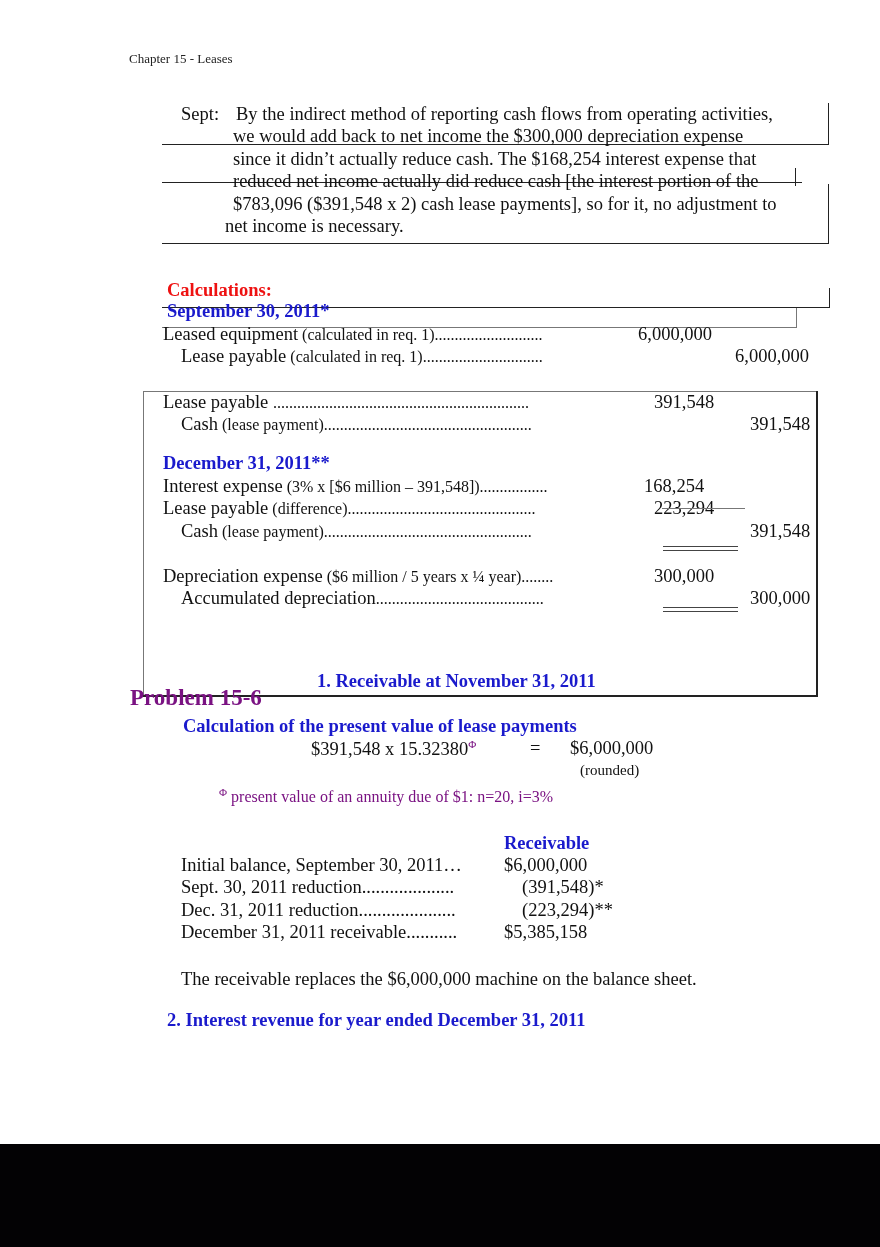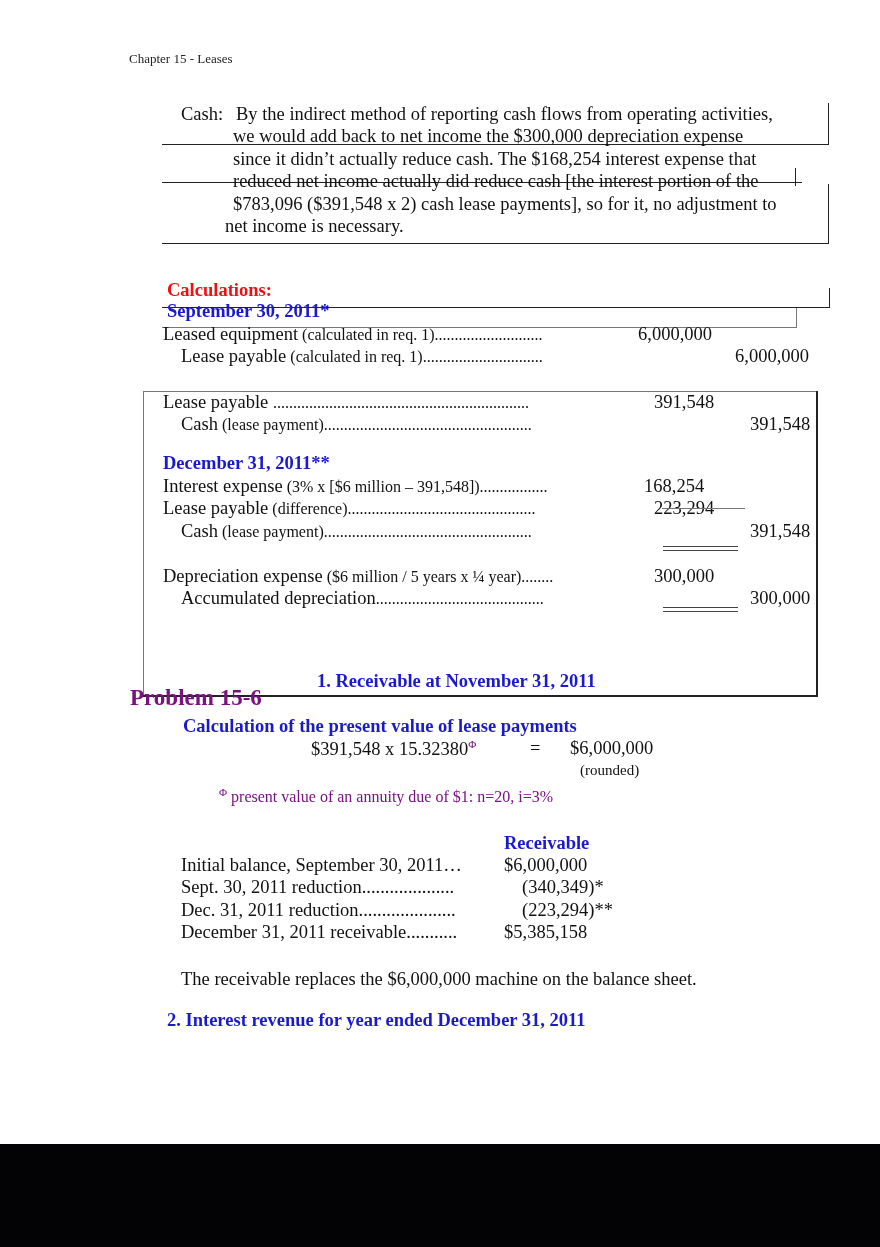--- a/index.html
+++ b/index.html
@@ -26,21 +26,21 @@
 
 <div class="abs hdr">Chapter 15 - Leases</div>
 
 <div class="line" style="left:828px; top:103px; width:1px; height:41px;"></div>
 <div class="line" style="left:162px; top:144px; width:667px; height:1px;"></div>
 <div class="line" style="left:795px; top:168px; width:1px; height:18px;"></div>
 <div class="line" style="left:162px; top:182px; width:640px; height:1px;"></div>
 <div class="line" style="left:828px; top:184px; width:1px; height:60px;"></div>
 <div class="line" style="left:162px; top:243px; width:667px; height:1px;"></div>
 
-<div class="abs t18s" style="left:181px; top:104px;">Cash:</div>
+<div class="abs t18s" style="left:181px; top:104px;">Sept:</div>
 <div class="abs t18s" style="left:236px; top:104px;">By the indirect method of reporting cash flows from operating activities,</div>
 <div class="abs t18s" style="left:233px; top:126px;">we would add back to net income the $300,000 depreciation expense</div>
 <div class="abs t18s" style="left:233px; top:149px;">since it didn’t actually reduce cash.  The $168,254 interest expense that</div>
 <div class="abs t18s" style="left:233px; top:171px;">reduced net income actually did reduce cash [the interest portion of the</div>
 <div class="abs t18s" style="left:233px; top:194px;">$783,096 ($391,548 x 2) cash lease payments], so for it, no adjustment to</div>
 <div class="abs t18s" style="left:225px; top:216px;">net income is necessary.</div>
 
 <div class="line" style="left:829px; top:288px; width:1px; height:20px;"></div>
 <div class="line" style="left:162px; top:307px; width:668px; height:1px;"></div>
 <div class="gline" style="left:796px; top:308px; width:1px; height:20px;"></div>
@@ -117,21 +117,21 @@
 
 <div class="abs purple" style="left:219px; top:786px; font-size:16px;">
   <sup style="font-size:11px;">Φ</sup><span> present value of an annuity due of $1: n=20, i=3%</span>
 </div>
 
 <div class="abs blue t18s" style="left:504px; top:833px;">Receivable</div>
 
 <div class="abs t18s" style="left:181px; top:855px;">Initial balance, September 30, 2011…</div>
 <div class="abs t18s" style="left:504px; top:855px;">$6,000,000</div>
 <div class="abs t18s" style="left:181px; top:877px;">Sept. 30, 2011 reduction....................</div>
-<div class="abs t18s" style="left:522px; top:877px;">(340,349)*</div>
+<div class="abs t18s" style="left:522px; top:877px;">(391,548)*</div>
 <div class="abs t18s" style="left:181px; top:900px;">Dec. 31, 2011 reduction.....................</div>
 <div class="abs t18s" style="left:522px; top:900px;">(223,294)**</div>
 <div class="abs t18s" style="left:181px; top:922px;">December 31, 2011 receivable...........</div>
 <div class="abs t18s" style="left:504px; top:922px;">$5,385,158</div>
 
 <div class="abs t18s" style="left:181px; top:969px;">The receivable replaces the $6,000,000 machine on the balance sheet.</div>
 
 <div class="abs blue t18s" style="left:167px; top:1010px;">2. Interest revenue for year ended December 31, 2011</div>
 
 <div class="black-band"></div>

